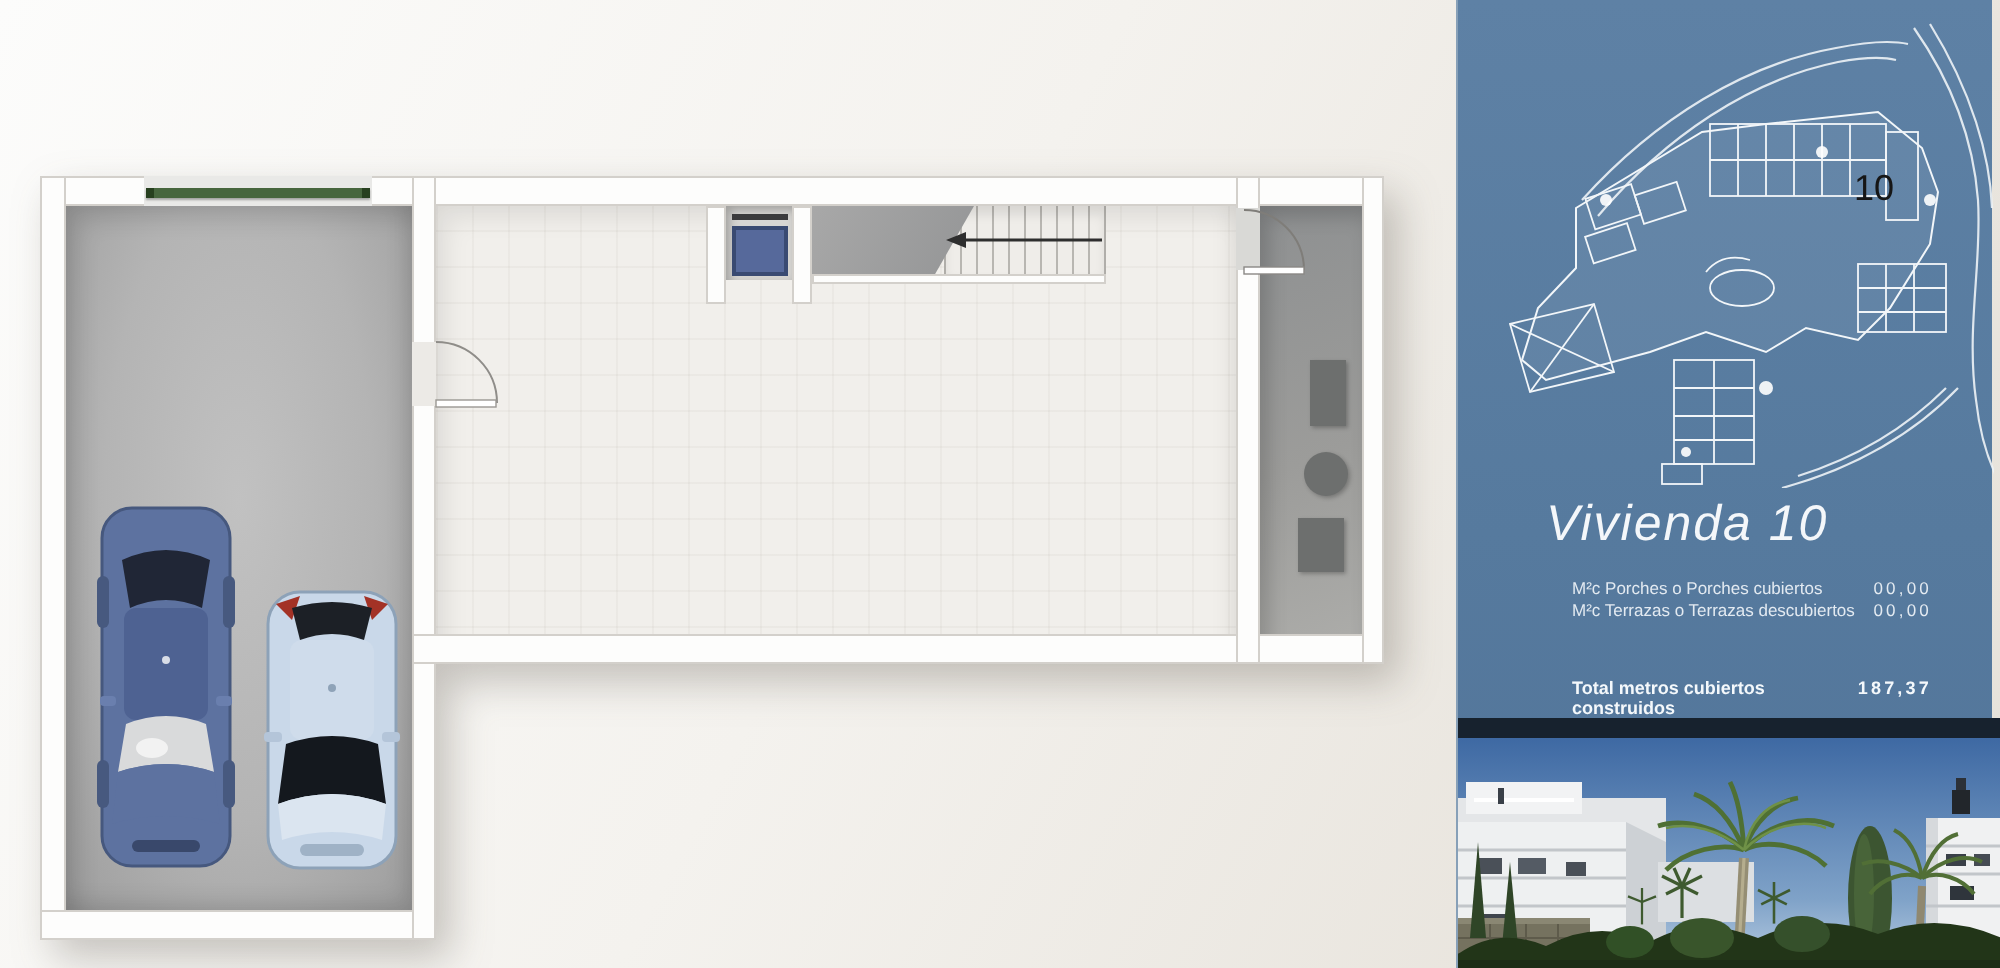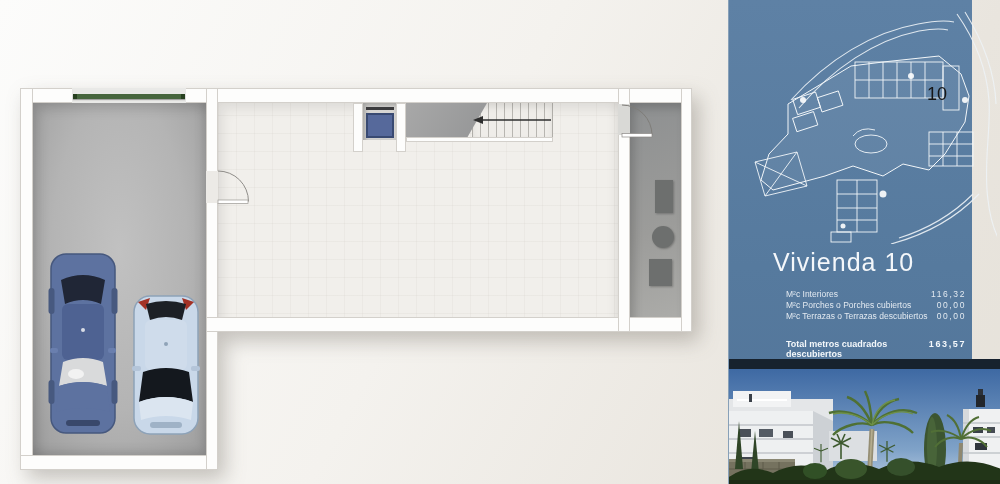--- a/index.html
+++ b/index.html
@@ -38,26 +38,26 @@
   #stair-landing{position:absolute;left:386px;top:15px;width:81px;height:34px;
     background:linear-gradient(120deg,#a8a8a8,#949596);
     clip-path:polygon(0 0,100% 0,76% 100%,0 100%);}
   .furn{position:absolute;background:#6d6f6e;box-shadow:1px 1px 2px rgba(0,0,0,0.25);}
   #furn-rect{left:635px;top:92px;width:18px;height:33px;}
   #furn-circle{left:632px;top:138px;width:22px;height:22px;border-radius:50%;}
   #furn-square{left:629px;top:171px;width:23px;height:27px;}
   .car{position:absolute;}
   #plan-overlay{position:absolute;left:0;top:0;width:672px;height:382px;pointer-events:none;}
   
-  #panel{position:absolute;left:728px;top:0;width:244px;height:484px;
+  #panel{position:absolute;left:728px;top:0;width:268px;height:484px;
     background:linear-gradient(180deg,#5e81a5 0%,#567a9e 55%,#527499 100%);
     border-left:1px solid #87a0b8;box-sizing:border-box;}
   #site-plan-svg{position:absolute;left:4px;top:4px;}
   #panel-title{position:absolute;left:44px;top:248px;font-size:25px;letter-spacing:1px;
-    color:#f4f7fa;font-weight:400;}
+    color:#f4f7fa;font-weight:400;font-style:italic;}
   #area-rows{position:absolute;left:57px;top:289px;width:180px;color:#e3eaf1;font-size:8.5px;}
   .area-row{display:flex;justify-content:space-between;line-height:11px;}
   .area-row .val{letter-spacing:1.6px;}
   #total-row{position:absolute;left:57px;top:339px;width:180px;display:flex;
     justify-content:space-between;color:#f4f8fb;font-size:9px;font-weight:bold;}
   #total-row .val{letter-spacing:1.6px;}
   #photo-divider{position:absolute;left:0;top:359px;width:272px;height:10px;background:#17222e;}
   #photo{position:absolute;left:0;top:369px;width:272px;height:115px;}
 </style>
 </head>
@@ -200,36 +200,32 @@
           <circle cx="110" cy="222" r="2.5"></circle>
         <circle cx="232" cy="96" r="3"></circle>
       </g>
       <text x="194" y="96" font-size="18" fill="#161616" font-family="Liberation Sans, sans-serif">10</text>
     </svg>
 
     <div id="panel-title">Vivienda 10</div>
 
     <div id="area-rows">
       <div class="area-row">
-        <span class="lbl">M²c Interiores</span>
-        <span class="val">116,32</span>
-      </div>
-      <div class="area-row">
         <span class="lbl">M²c Porches o Porches cubiertos</span>
         <span class="val">00,00</span>
       </div>
       <div class="area-row">
         <span class="lbl">M²c Terrazas o Terrazas descubiertos</span>
         <span class="val">00,00</span>
       </div>
     </div>
 
     <div id="total-row">
-      <span class="lbl">Total metros cuadrados descubiertos</span>
-      <span class="val">163,57</span>
+      <span class="lbl">Total metros cubiertos construidos</span>
+      <span class="val">187,37</span>
     </div>
 
     <div id="photo-divider"></div>
 
     <svg id="photo" width="272" height="115" viewBox="0 0 272 115">
       <defs>
         <linearGradient id="sky" x1="0" y1="0" x2="0" y2="1">
           <stop offset="0" stop-color="#3e69a3"></stop>
           <stop offset="0.7" stop-color="#7fa2c8"></stop>
           <stop offset="1" stop-color="#b9cde2"></stop>

